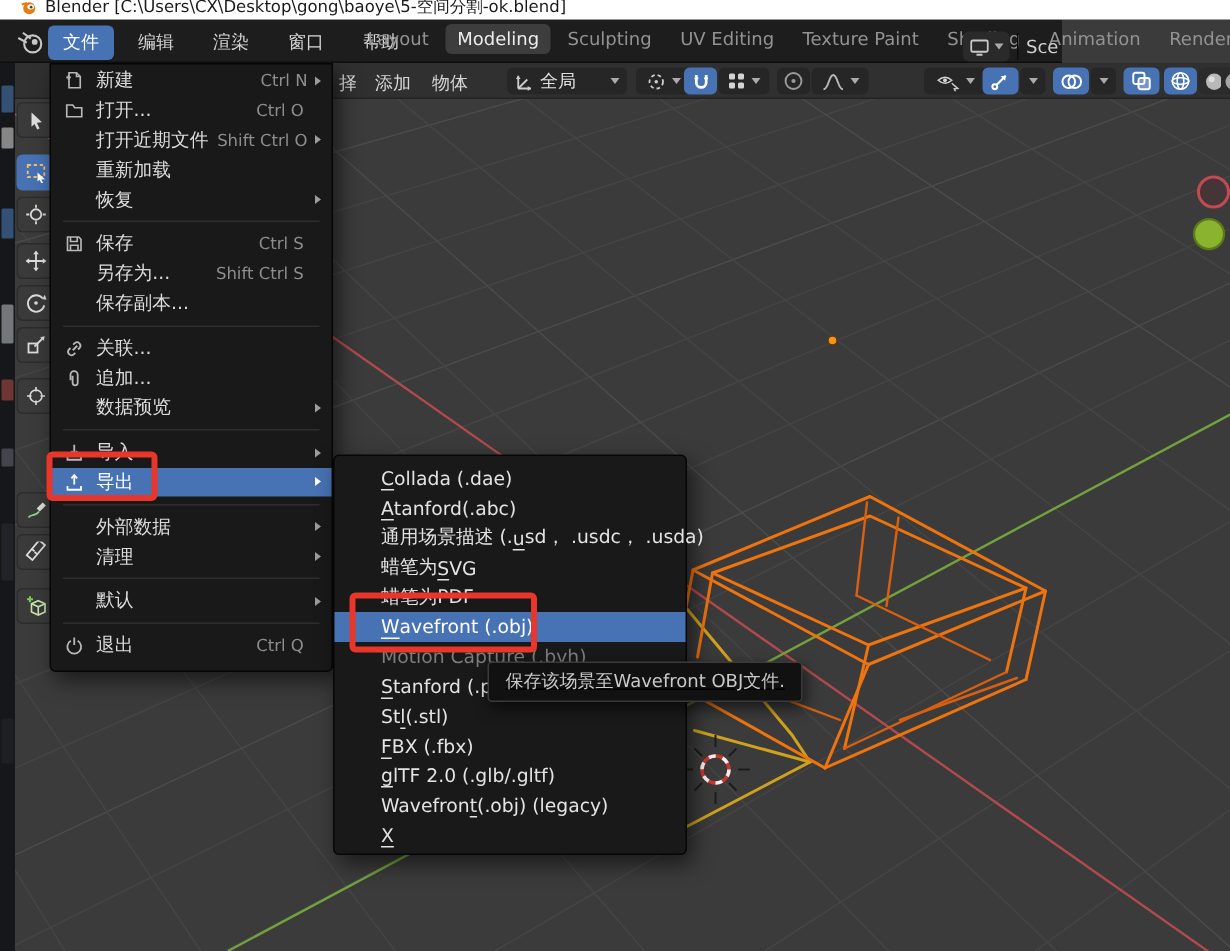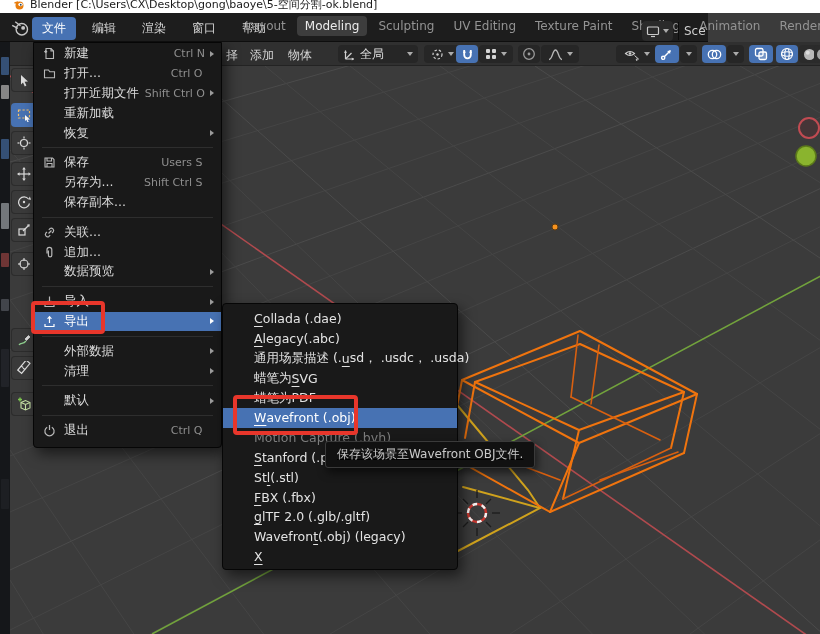--- a/index.html
+++ b/index.html
@@ -474,21 +474,21 @@
 
   <div class="fm-row">
     <span class="fm-icon">
         <svg width="13" height="13" viewBox="0 0 13 13" fill="none" stroke="#b8b8b8" stroke-width="1.1">
           <path d="M2,2 h7.5 l1.5,1.5 v7.5 h-9 z"></path>
           <path d="M4,2 v3 h4.5 v-3"></path>
           <path d="M4,11 v-3.5 h5 v3.5"></path>
         </svg>
       </span>
     <span class="fm-label">保存</span>
-    <span class="fm-short">Users S</span>
+    <span class="fm-short">Ctrl S</span>
     <span class="fm-noarrow"></span>
   </div>
 
   <div class="fm-row">
     <span class="fm-icon"></span>
     <span class="fm-label">另存为...</span>
     <span class="fm-short">Shift Ctrl S</span>
     <span class="fm-noarrow"></span>
   </div>
 
@@ -597,21 +597,21 @@
 
 <div class="exmenu">
   <div class="ex-row">
       <span></span>
       <span class="accel">C</span>
       <span>ollada (.dae)</span>
     </div>
   <div class="ex-row">
       <span></span>
       <span class="accel">A</span>
-      <span>legacy(.abc)</span>
+      <span>tanford(.abc)</span>
     </div>
   <div class="ex-row">
       <span>通用场景描述 (.</span>
       <span class="accel">u</span>
       <span>sd， .usdc， .usda)</span>
     </div>
   <div class="ex-row">
       <span>蜡笔为</span>
       <span class="accel">S</span>
       <span>VG</span>

